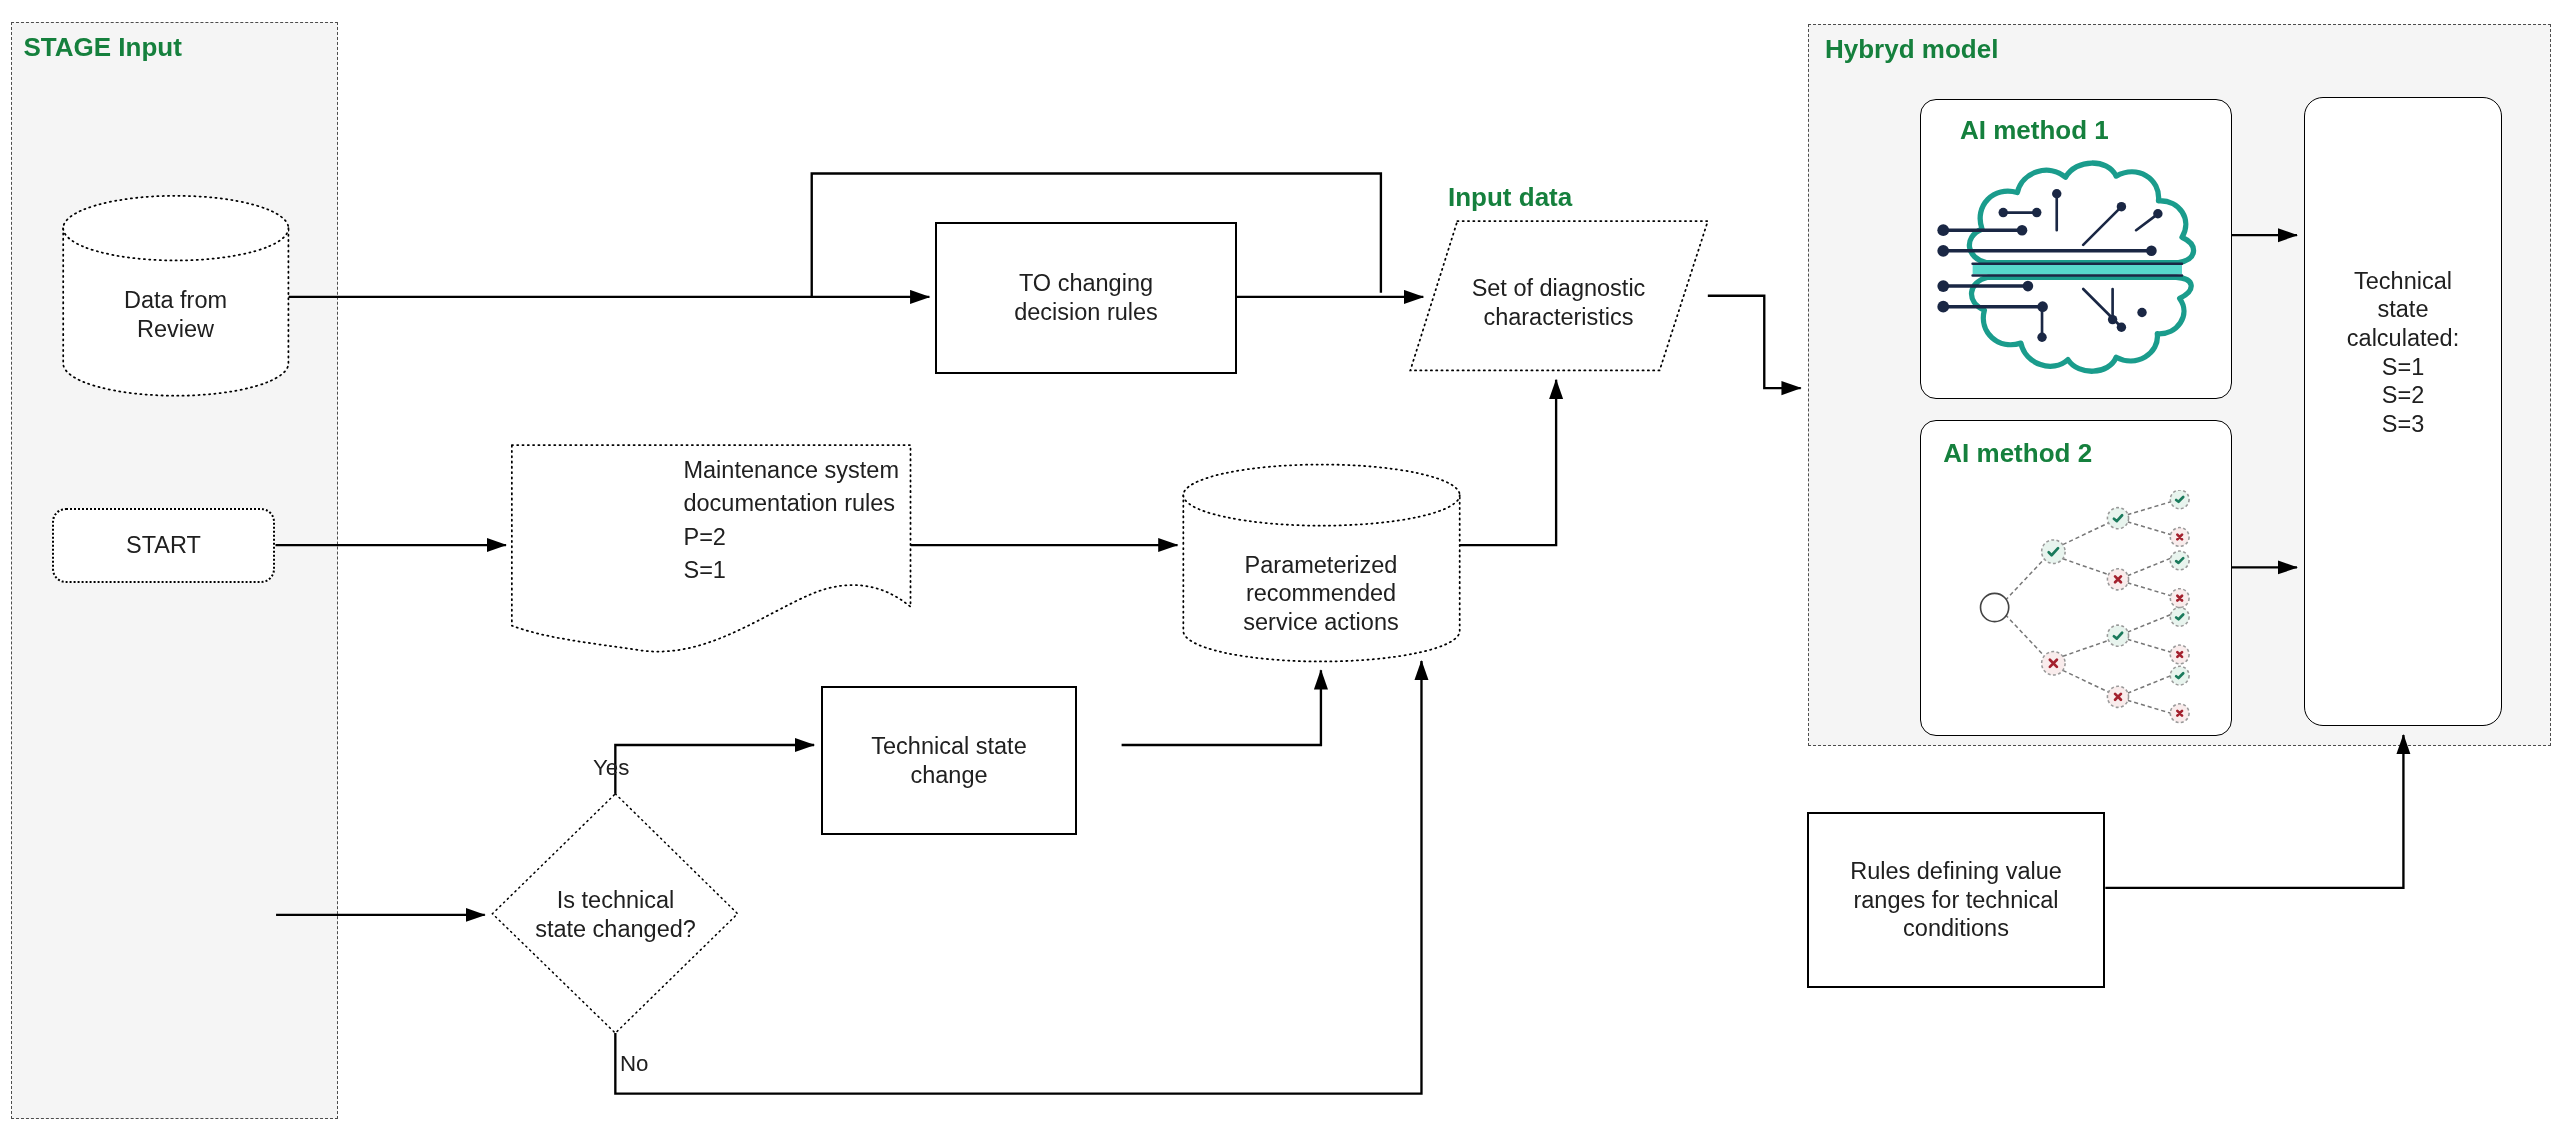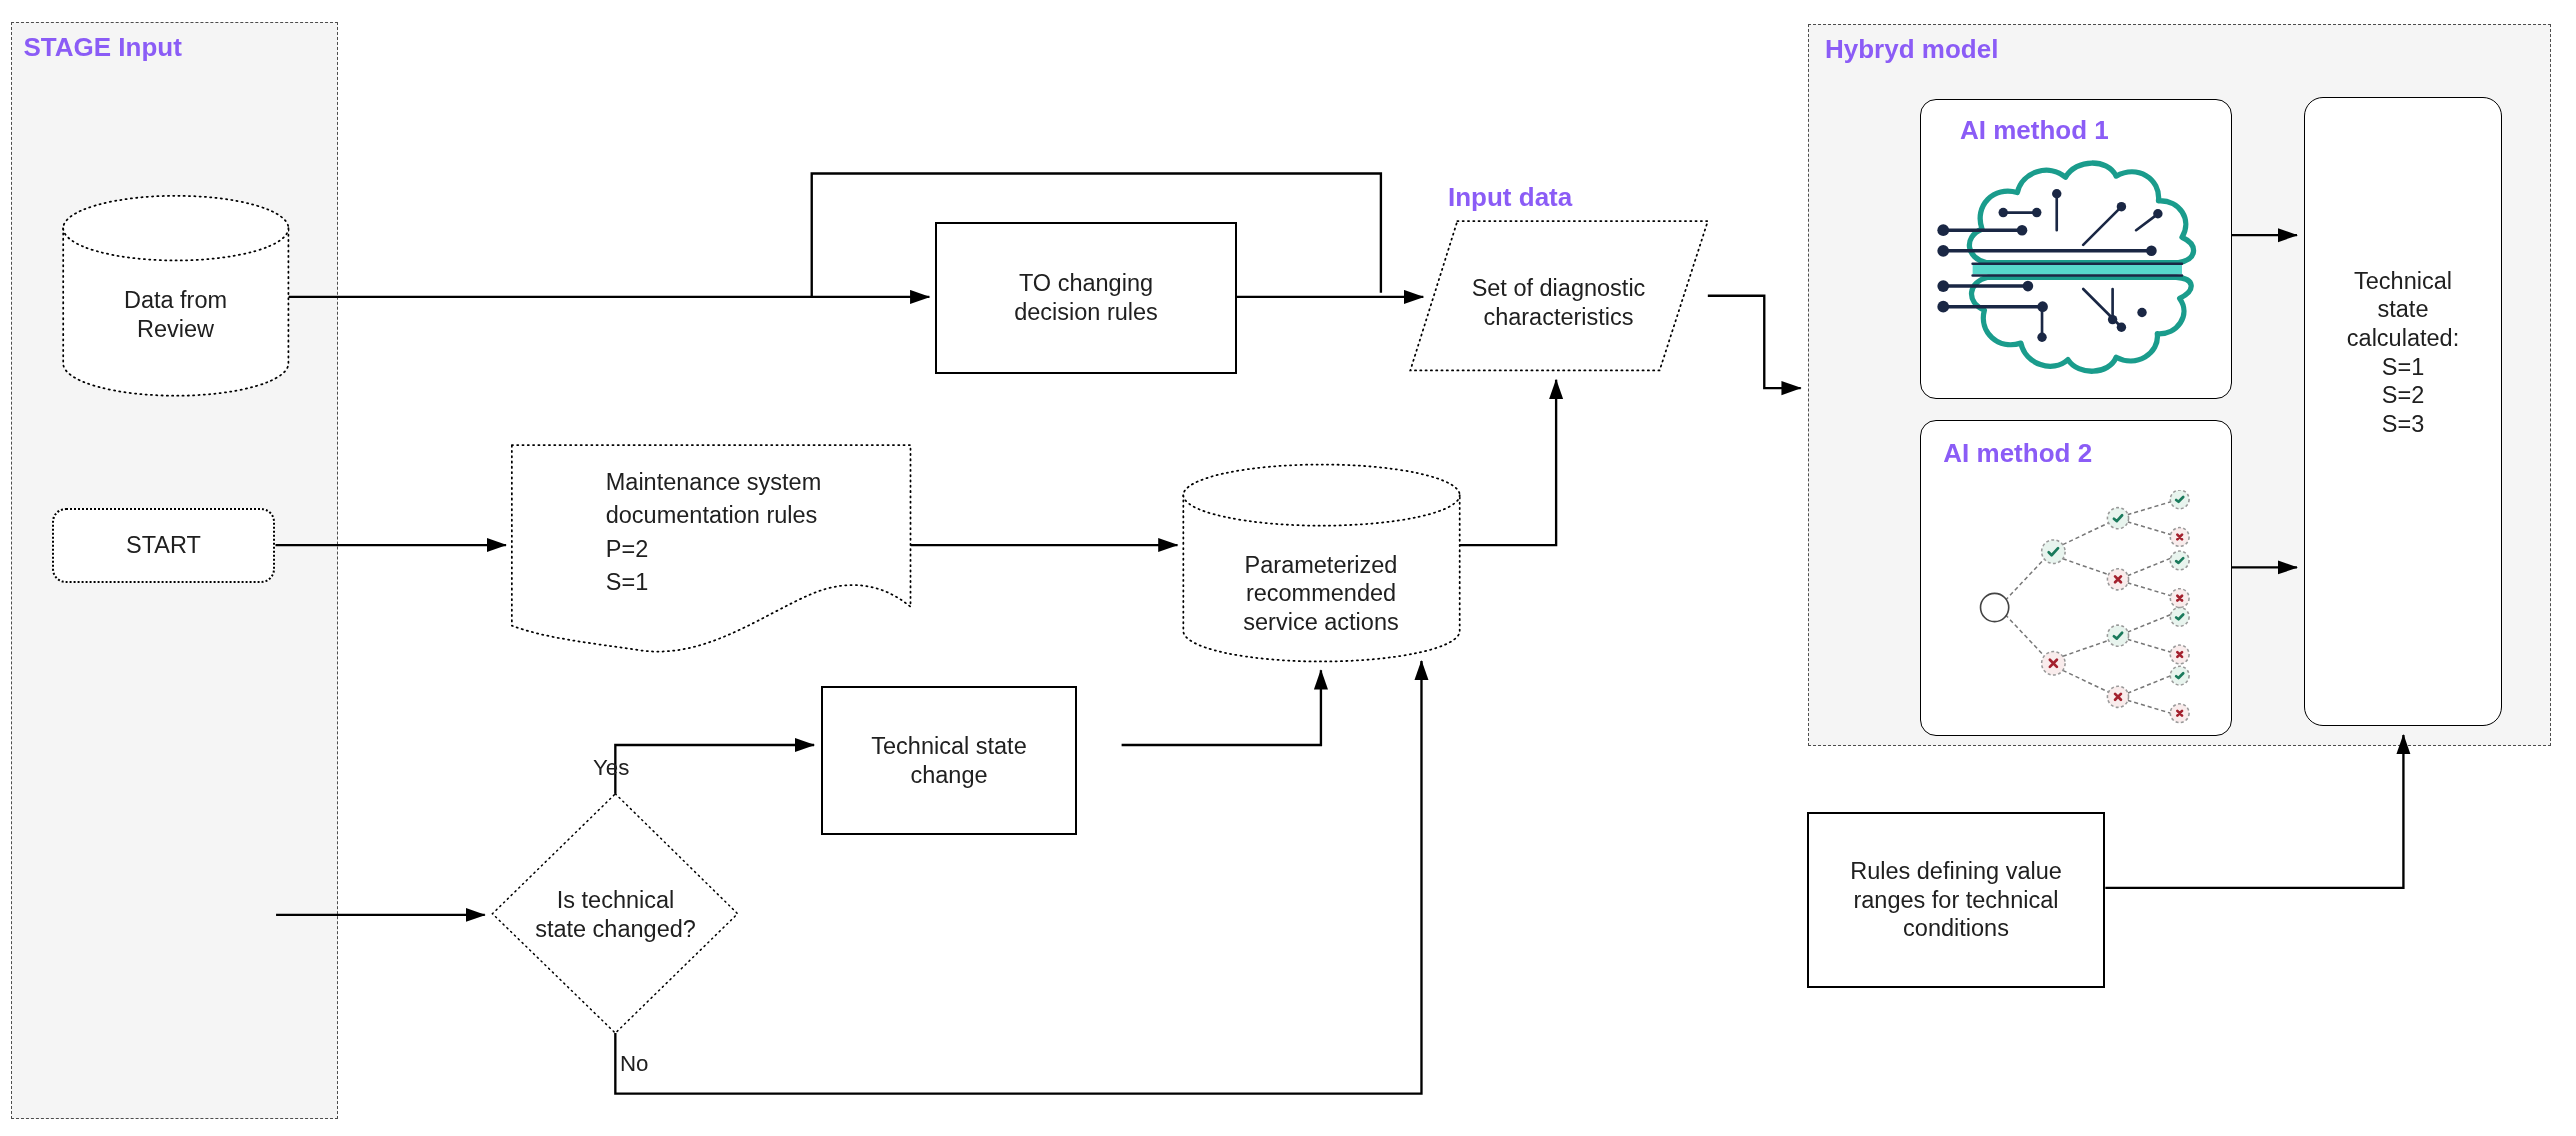--- a/index.html
+++ b/index.html
@@ -9,23 +9,23 @@
   }
   html,body{margin:0;padding:0;background:#ffffff;}
   body{width:2576px;height:1136px;font-family:"Liberation Sans",sans-serif;}
   .canvas{position:relative;width:2576px;height:1136px;overflow:hidden;background:#fff;}
   .container{position:absolute;background:var(--container-bg);border:1.8px dashed #4d4d4d;box-sizing:border-box;}
   .box{position:absolute;background:#fff;border:2.4px solid var(--border);box-sizing:border-box;}
   .round{border-width:1.8px;border-radius:16px;}
   .dottedbox{border:2.4px dotted var(--border);border-radius:14px;}
   .txt{position:absolute;display:flex;align-items:center;justify-content:center;text-align:center;
        white-space:pre-line;font-size:23.5px;line-height:1.22;color:#202020;}
-  .lbl{position:absolute;font-weight:bold;font-size:26px;color:#8b5cf6;white-space:pre;}
+  .lbl{position:absolute;font-weight:bold;font-size:26px;color:#15803d;white-space:pre;}
   .small{font-size:22.3px;}
-  .leftalign{justify-content:center;text-align:left;align-items:flex-start;line-height:1.42;margin-top:12px;}
+  .leftalign{justify-content:flex-end;text-align:left;align-items:flex-start;line-height:1.42;}
   svg.layer{position:absolute;left:0;top:0;}
   .conn{stroke:#000;stroke-width:4;fill:none;}
   .dotshape{stroke:#000;stroke-width:3;fill:#ffffff;stroke-dasharray:2 7;stroke-linecap:round;}
   .thindot{stroke:#000;stroke-width:2.6;fill:#ffffff;stroke-dasharray:2 7;stroke-linecap:round;}
   .brainhalf{fill:#ffffff;stroke:var(--brain-teal);stroke-width:9;stroke-linejoin:round;}
   .navyline{stroke:var(--brain-navy);stroke-width:6;fill:none;stroke-linecap:round;}
   .navythin{stroke:var(--brain-navy);stroke-width:4.5;fill:none;stroke-linecap:round;}
   .navydot{fill:var(--brain-navy);}
   .treeedge{stroke:#777;stroke-width:2.6;stroke-dasharray:7 5;fill:none;}
   .tnode{stroke:#999;stroke-width:2.6;stroke-dasharray:5 4;}

